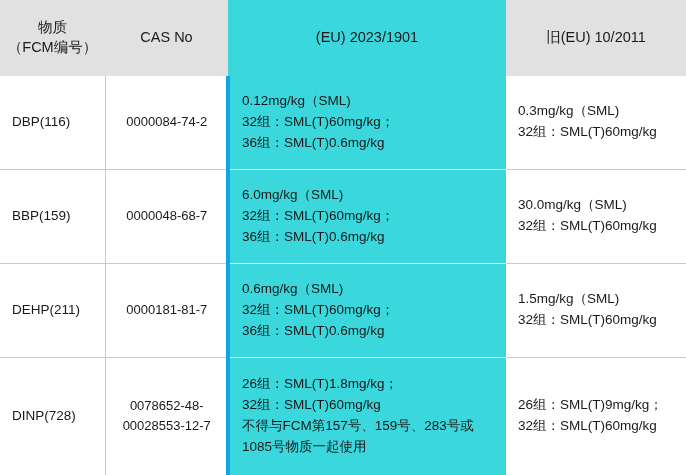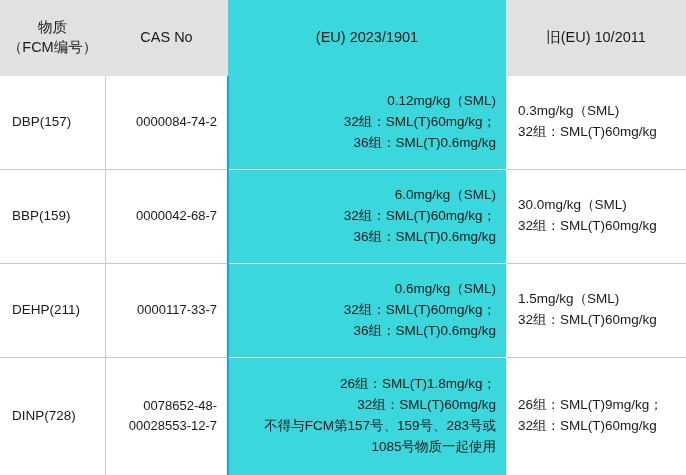--- a/index.html
+++ b/index.html
@@ -59,28 +59,28 @@
   }
   tbody tr:last-child td {
     border-bottom: none;
   }
   tbody td.substance {
     text-align: left;
     padding-left: 12px;
     border-right: 1px solid #c9c9c9;
   }
   tbody td.cas {
-    text-align: right;
+    text-align: center;
     padding-left: 12px;
-    border-right: 2px solid #0ea5e9;
+    border-right: 4px solid #0ea5e9;
     font-size: 13px;
   }
   tbody td.newreg {
     background: #3ad7dd;
-    text-align: right;
+    text-align: left;
     padding-left: 12px;
     border-bottom: 1px solid #ffffff;
     margin-left: 14px;
   }
   tbody tr:last-child td.newreg {
     border-bottom: none;
   }
   tbody td.oldreg {
     text-align: left;
     padding-left: 12px;
@@ -120,55 +120,55 @@
           <span class="hdr-line">(EU) 2023/1901</span>
         </th>
         <th>
           <span class="hdr-line">旧(EU) 10/2011</span>
         </th>
       </tr>
     </thead>
     <tbody>
 
       <tr>
-        <td class="substance">DBP(157)</td>
+        <td class="substance">DBP(116)</td>
         <td class="cas">
           <span class="line">0000084-74-2</span>
         </td>
         <td class="newreg">
           <span class="line">0.12mg/kg（SML)</span>
           <span class="line">32组：SML(T)60mg/kg；</span>
           <span class="line">36组：SML(T)0.6mg/kg</span>
         </td>
         <td class="oldreg">
           <span class="line">0.3mg/kg（SML)</span>
           <span class="line">32组：SML(T)60mg/kg</span>
         </td>
       </tr>
 
       <tr>
         <td class="substance">BBP(159)</td>
         <td class="cas">
-          <span class="line">0000042-68-7</span>
+          <span class="line">0000048-68-7</span>
         </td>
         <td class="newreg">
           <span class="line">6.0mg/kg（SML)</span>
           <span class="line">32组：SML(T)60mg/kg；</span>
           <span class="line">36组：SML(T)0.6mg/kg</span>
         </td>
         <td class="oldreg">
           <span class="line">30.0mg/kg（SML)</span>
           <span class="line">32组：SML(T)60mg/kg</span>
         </td>
       </tr>
 
       <tr>
         <td class="substance">DEHP(211)</td>
         <td class="cas">
-          <span class="line">0000117-33-7</span>
+          <span class="line">0000181-81-7</span>
         </td>
         <td class="newreg">
           <span class="line">0.6mg/kg（SML)</span>
           <span class="line">32组：SML(T)60mg/kg；</span>
           <span class="line">36组：SML(T)0.6mg/kg</span>
         </td>
         <td class="oldreg">
           <span class="line">1.5mg/kg（SML)</span>
           <span class="line">32组：SML(T)60mg/kg</span>
         </td>

